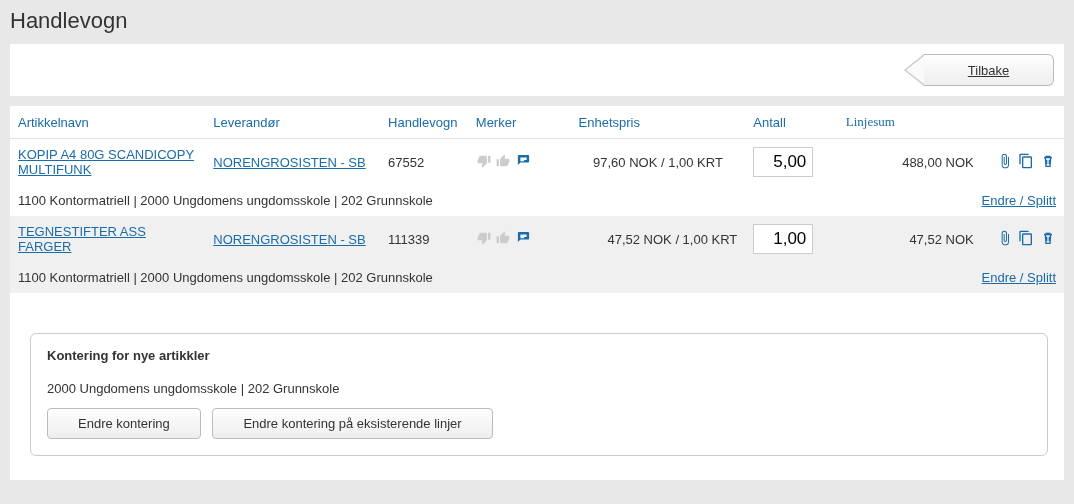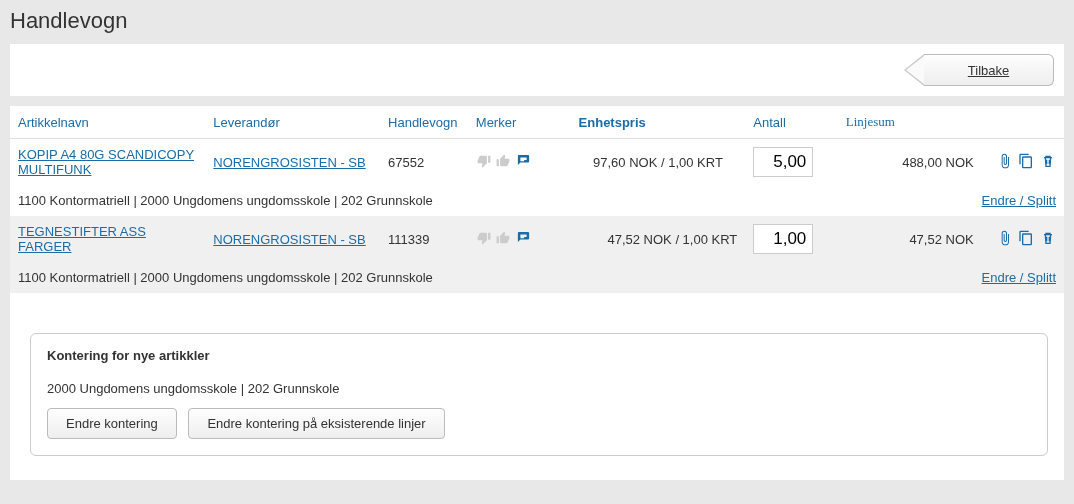--- a/index.html
+++ b/index.html
@@ -173,21 +173,21 @@
     margin-bottom: 18px;
   }
   .kontering-box .kb-acct {
     font-size: 13px;
     margin-bottom: 12px;
   }
   .std-btn {
     background: linear-gradient(#fefefe, #eee);
     border: 1px solid #bbb;
     border-radius: 4px;
-    padding: 7px 18px;
+    padding: 7px 30px;
     font-size: 13px;
     color: #333;
     cursor: pointer;
     margin-right: 8px;
   }
 </style>
 </head>
 <body>
 
 <div class="container">
@@ -201,21 +201,21 @@
     </div>
   </div>
 
   <table class="cart">
     <thead>
       <tr>
         <th style="width:190px;">Artikkelnavn</th>
         <th style="width:170px;">Leverandør</th>
         <th style="width:80px;">Handlevogn</th>
         <th style="width:100px;">Merker</th>
-        <th style="width:170px;font-weight:bold;">Enhetspris</th>
+        <th style="width:170px;">Enhetspris</th>
         <th style="width:90px;">Antall</th>
         <th style="width:140px;font-family:Liberation Serif, serif;">Linjesum</th>
         <th style="width:80px;"></th>
       </tr>
     </thead>
     <tbody>
 
       <tr class="row-odd">
         <td><a href="#" class="link">KOPIP A4 80G SCANDICOPY MULTIFUNK</a></td>
         <td><a href="#" class="link">NORENGROSISTEN - SB</a></td>

